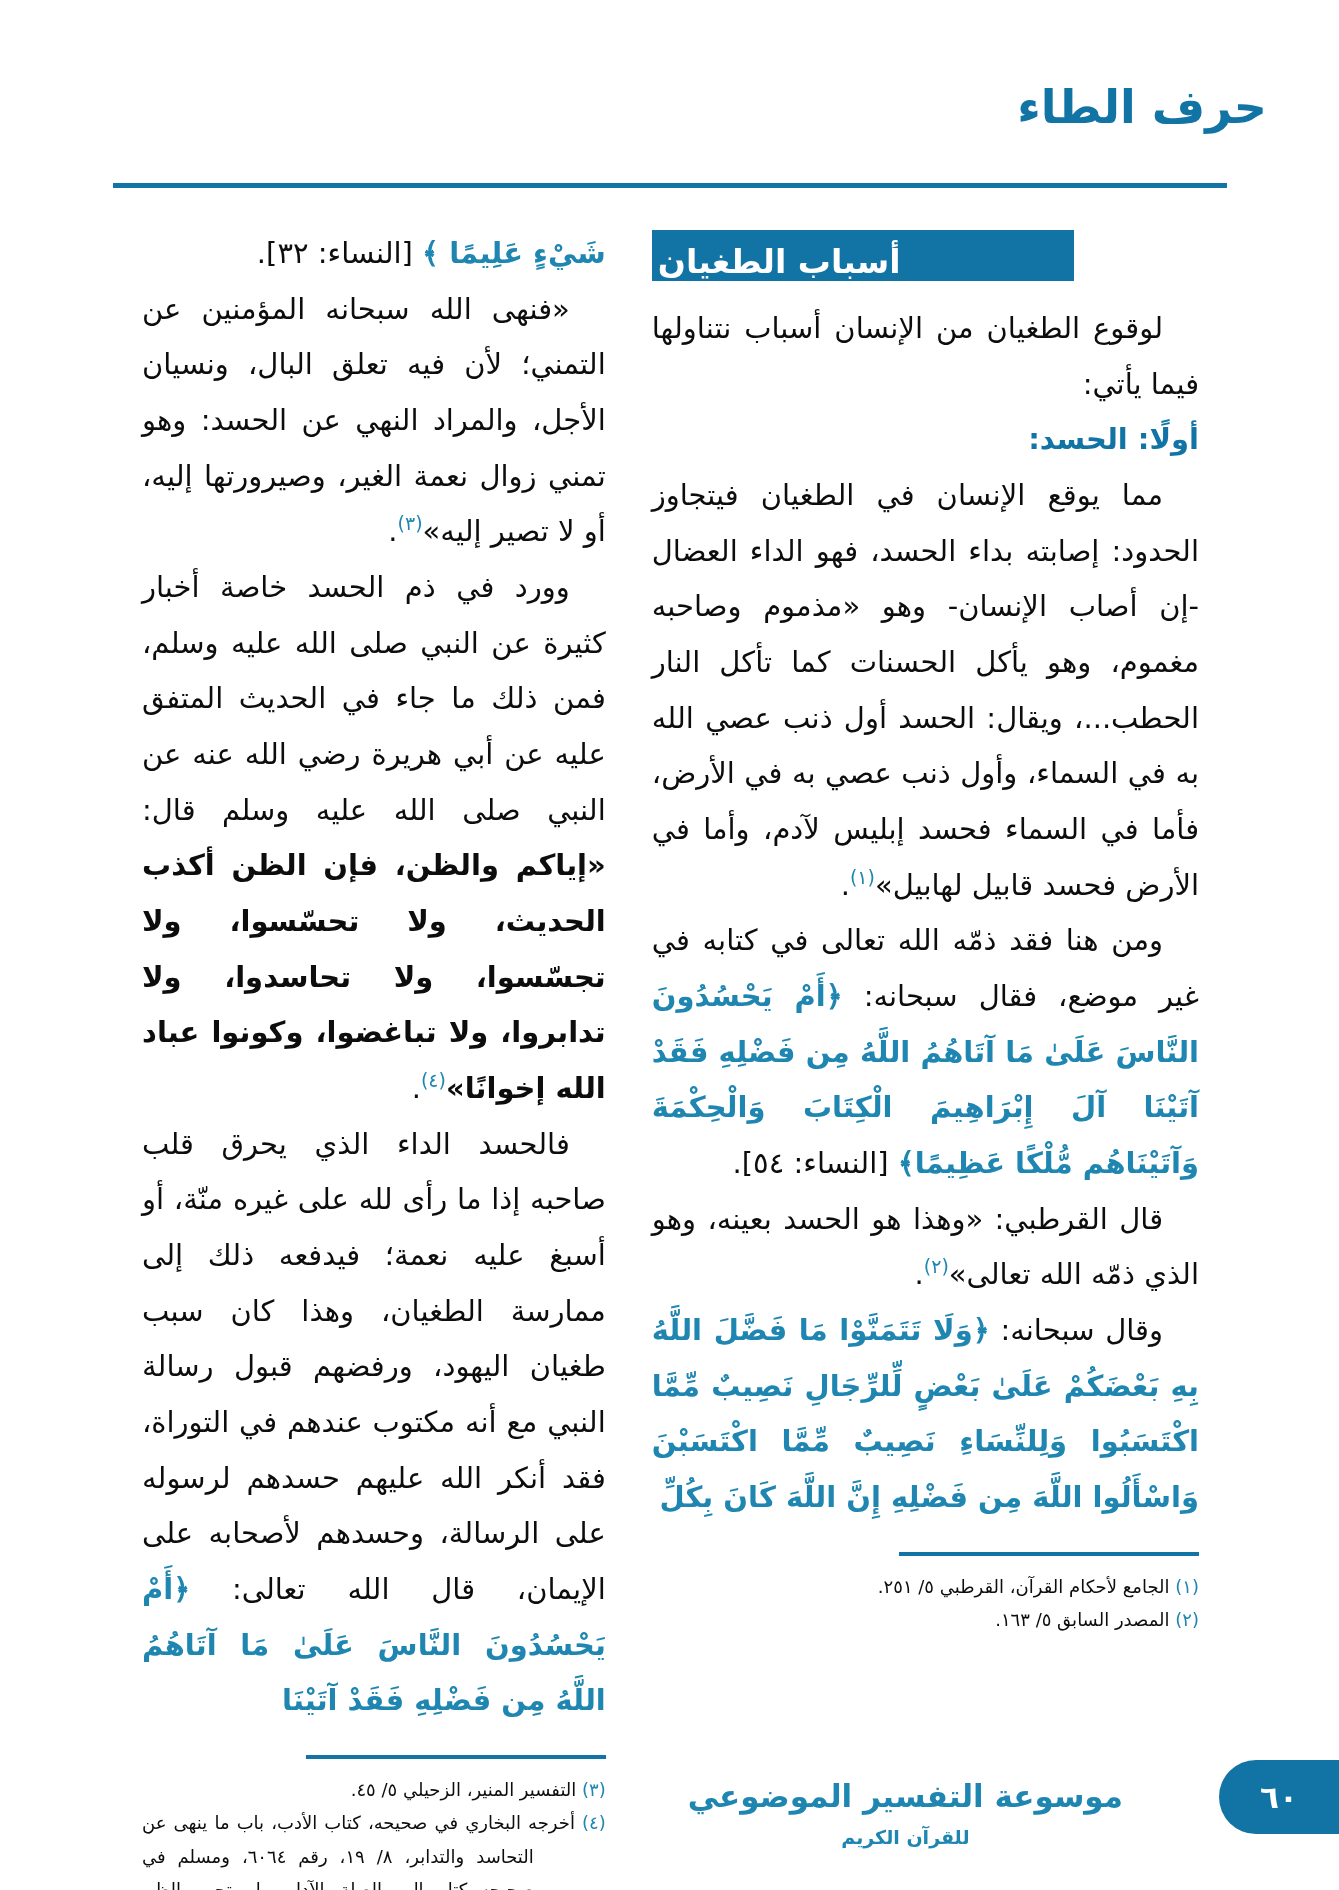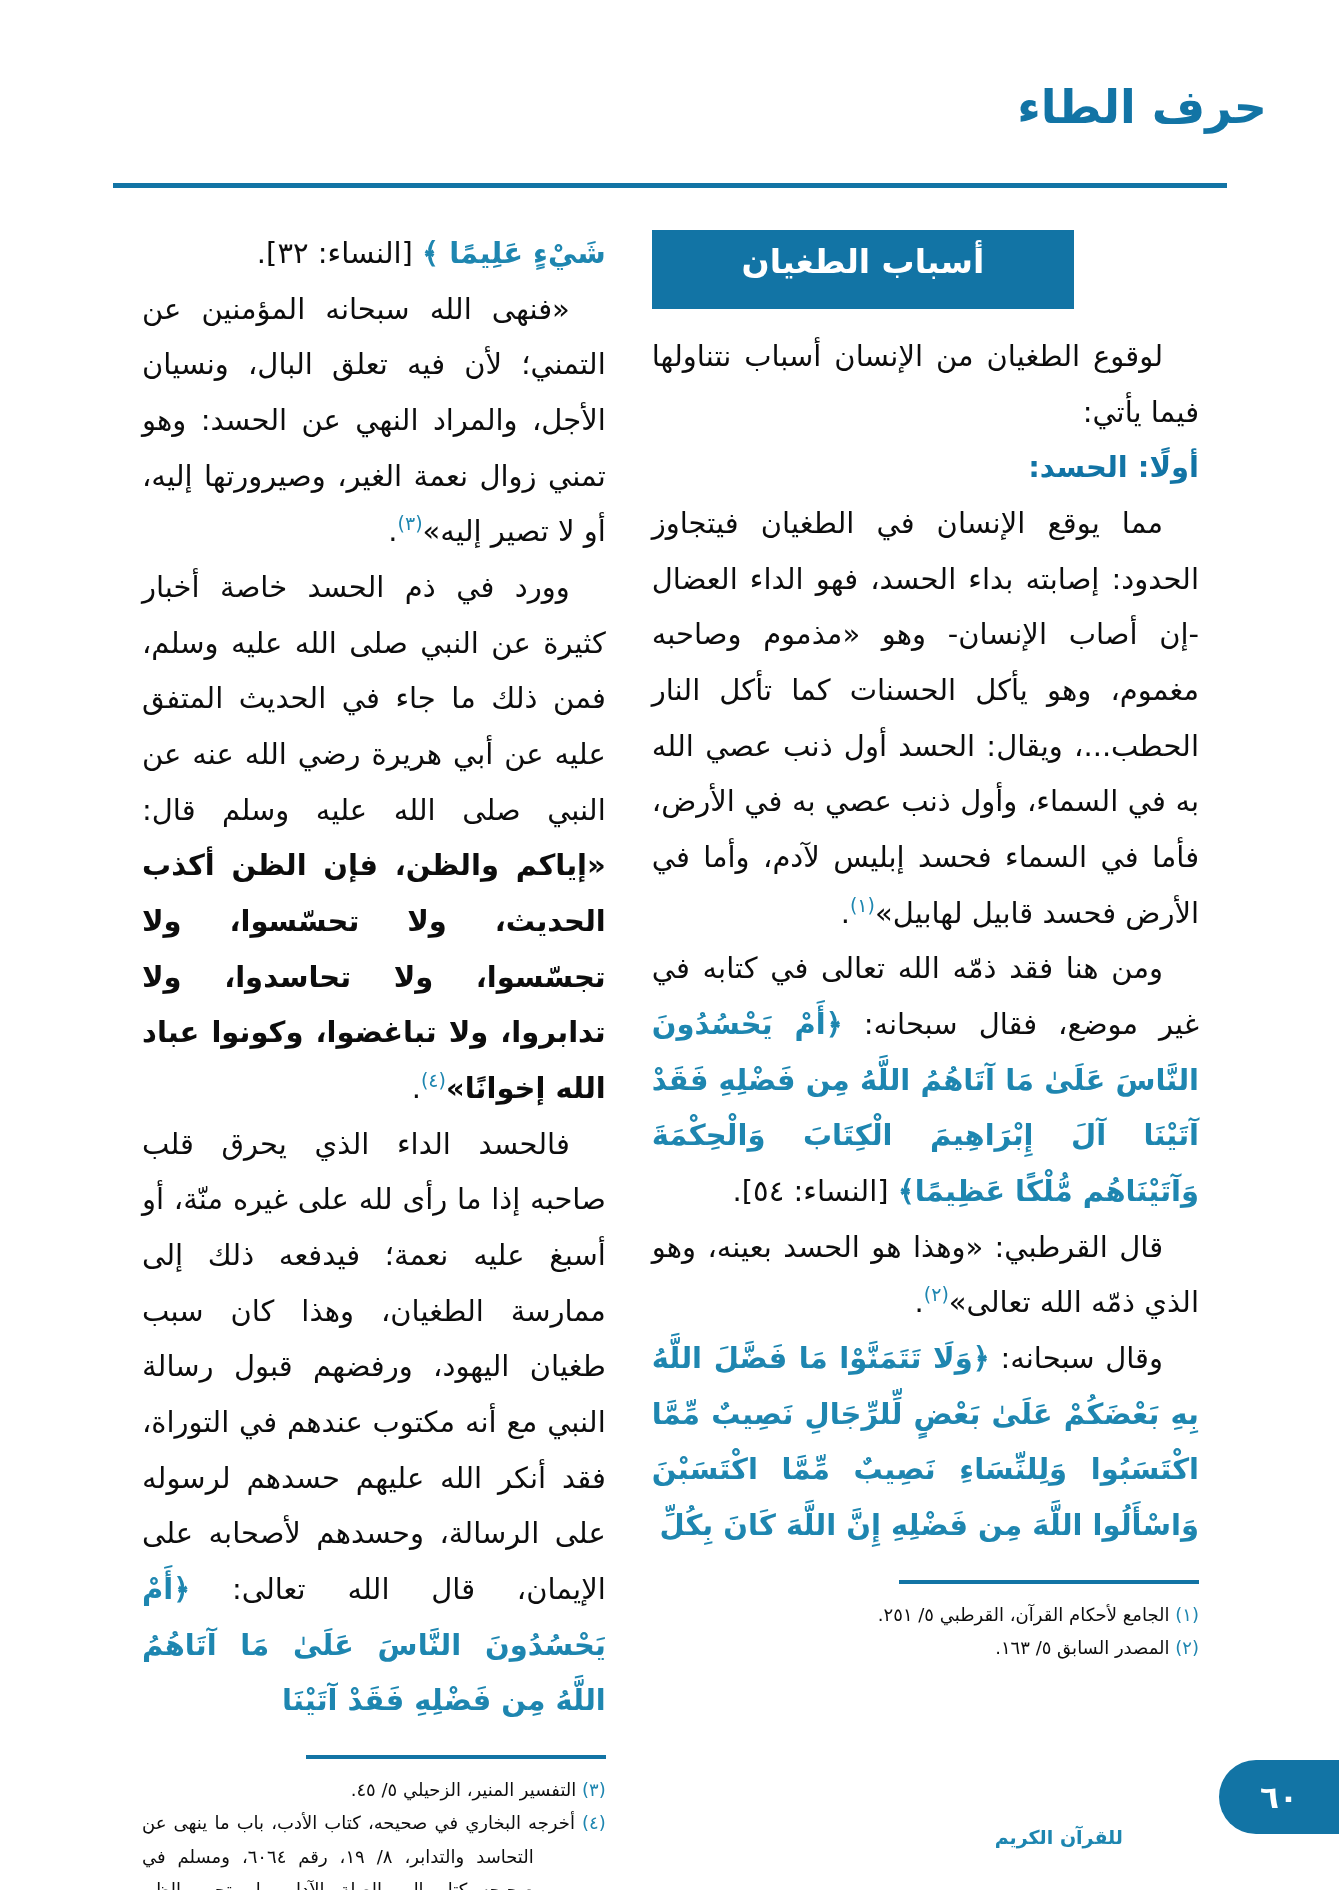--- a/index.html
+++ b/index.html
@@ -24,23 +24,23 @@
   
   .columns{
     position:absolute;top:226px;right:140px;left:142px;bottom:132px;
     display:flex;gap:46px;direction:rtl;
   }
   .col{display:flex;flex-direction:column;min-width:0;}
   .col-right{flex:1.18;}
   .col-left{flex:1;}
   .section-box{
     background:#1274a5;color:#ffffff;
-    font-size:33px;font-weight:bold;text-align:center;
+    font-size:33px;font-weight:bold;text-align:left;
     width:75%;margin:4px auto 20px 0;
-    padding:12px 6px 28px;
+    padding:12px 6px 0;
   }
   p.body{
     margin:0;font-size:29px;line-height:1.92;
     text-align:justify;text-align-last:right;
   }
   p.indent{text-indent:36px;}
   .subheading{
     margin:14px 0;font-size:30px;font-weight:bold;
     color:#1274a5;line-height:1.6;
   }
@@ -147,17 +147,18 @@
         <p class="fn-item">
           <span class="fn-marker">(٤)</span>
           <span>أخرجه البخاري في صحيحه، كتاب الأدب، باب ما ينهى عن التحاسد والتدابر، ٨/ ١٩، رقم ٦٠٦٤، ومسلم في صحيحه، كتاب البر والصلة والآداب، باب تحريم الظن والتجسس والتنافس والتناجش ونحوها، ٤/ ١٩٨٥، رقم ٢٥٦٣.</span>
         </p>
       </div>
     </section>
 
   </main>
 
   <div class="publisher-logo">
+    <div class="logo-line1">موسوعة التفسير الموضوعي</div>
     <div class="logo-line2">للقرآن الكريم</div>
   </div>
   <div class="page-pill">٦٠</div>
 
 </div>
 
 </body></html>

